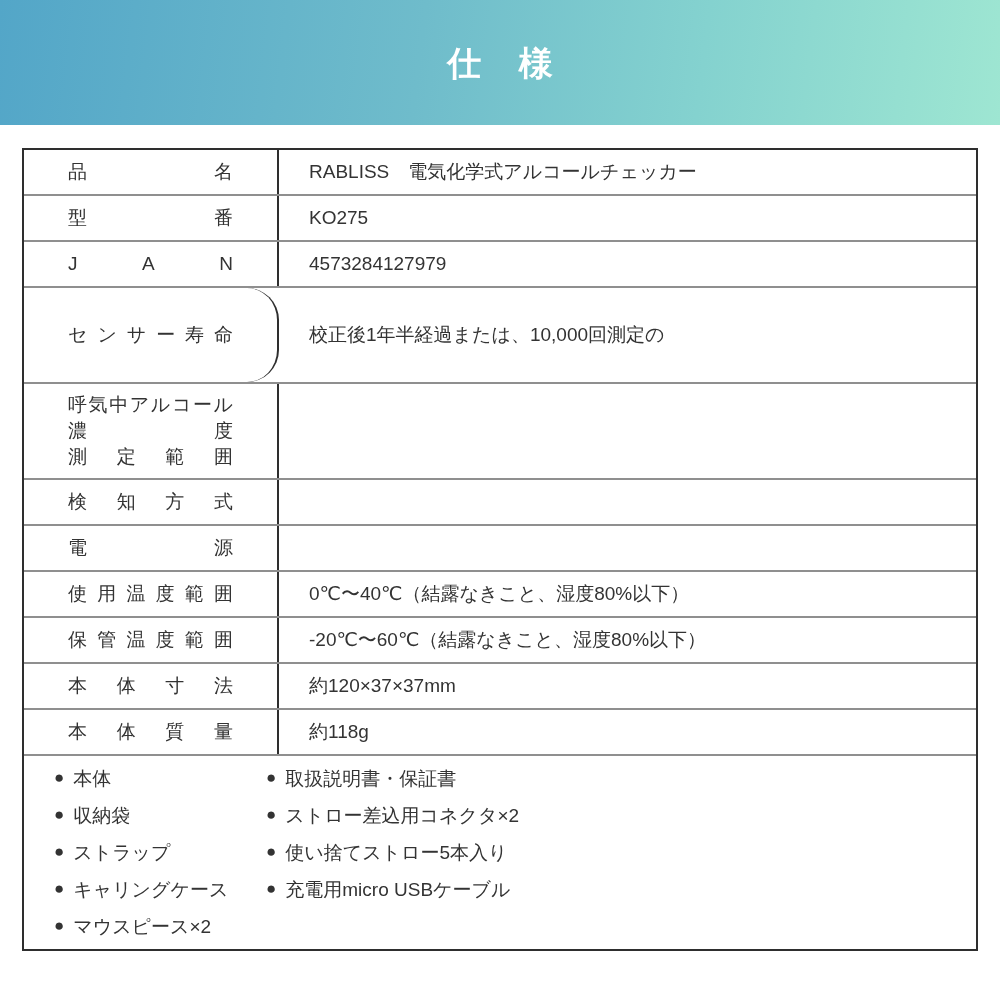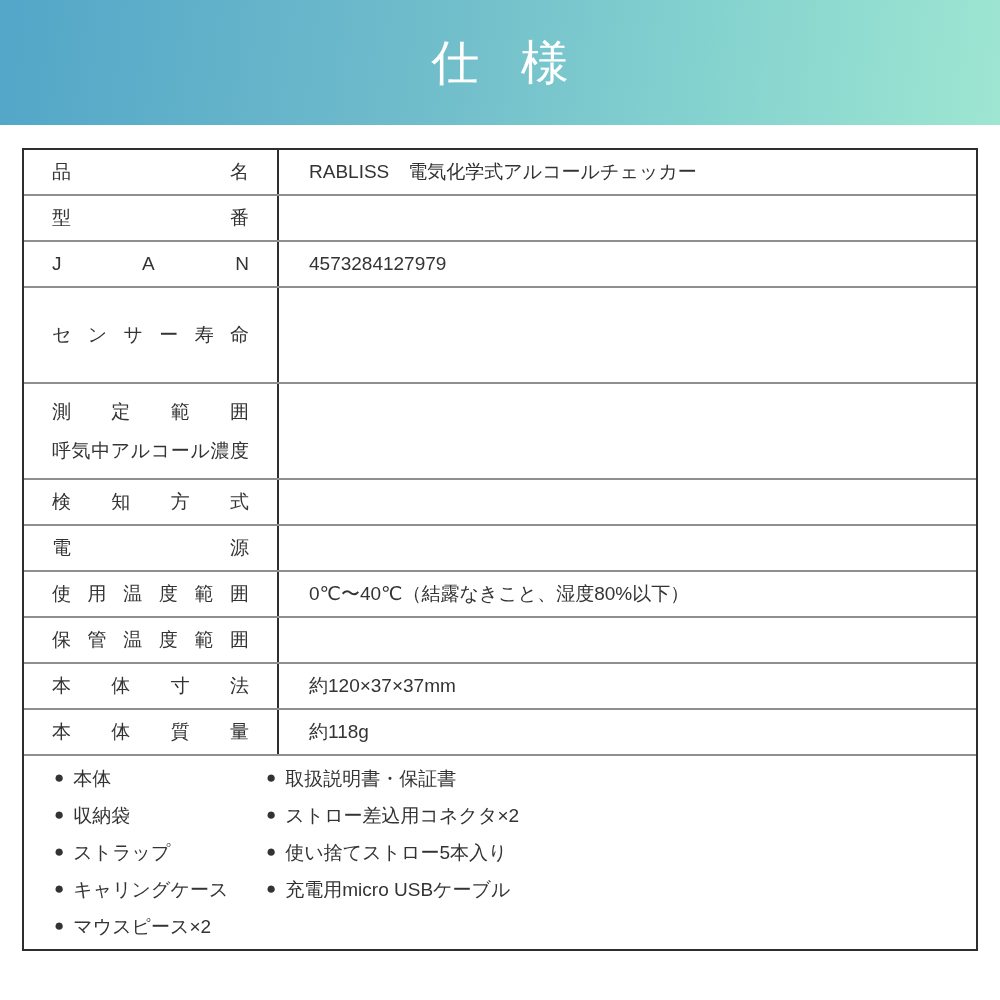--- a/index.html
+++ b/index.html
@@ -21,22 +21,22 @@
   .banner {
     width: 1000px;
     height: 125px;
     background: linear-gradient(97deg, #53a6c8 0%, #6fbccb 42%, #84d2cf 70%, #9ee6d2 100%);
     display: flex;
     align-items: center;
     justify-content: center;
   }
   .banner-title {
     color: #ffffff;
-    font-size: 48px;
-    font-weight: normal;
+    font-size: 34px;
+    font-weight: bold;
     letter-spacing: 14px;
     text-indent: 14px;
     line-height: 1;
   }
   
   .spec-table {
     position: absolute;
     left: 22px;
     top: 148px;
     width: 956px;
@@ -50,21 +50,21 @@
   }
   .spec-row:first-child { border-top: none; }
   .label-cell {
     flex: 0 0 255px;
     width: 255px;
     border-right: 2px solid #2e2e2e;
     box-sizing: border-box;
     display: flex;
     flex-direction: column;
     justify-content: center;
-    padding: 0 28px;
+    padding: 0 44px;
     align-items: flex-end;
   }
   .label-line {
     width: 100%;
     font-size: 19px;
     line-height: 1.35;
     text-align: justify;
     text-align-last: justify;
     text-justify: inter-character;
     color: #333333;
@@ -121,43 +121,47 @@
       </div>
       <div class="value-cell">
         <span>RABLISS　電気化学式アルコールチェッカー</span>
       </div>
     </div>
 
     <div class="spec-row h-single">
       <div class="label-cell">
         <div class="label-line">型 番</div>
       </div>
+      <div class="value-cell">
+        <span>KO275</span>
+      </div>
     </div>
 
     <div class="spec-row h-single">
       <div class="label-cell">
         <div class="label-line">J A N</div>
       </div>
       <div class="value-cell">
         <span>4573284127979</span>
       </div>
     </div>
 
     <div class="spec-row h-double">
-      <div class="label-cell" style="justify-content:center;">
+      <div class="label-cell" style="justify-content:center;border-radius:32px;">
         <div class="label-line">セ ン サ ー 寿 命</div>
       </div>
       <div class="value-cell">
+        <span>校正後1年半経過または、10,000回測定の</span>
       </div>
     </div>
 
     <div class="spec-row h-double">
       <div class="label-cell">
+        <div class="label-line">呼気中アルコール濃度</div>
         <div class="label-line">測 定 範 囲</div>
-        <div class="label-line">呼気中アルコール濃度</div>
       </div>
     </div>
 
     <div class="spec-row h-single">
       <div class="label-cell">
         <div class="label-line">検 知 方 式</div>
       </div>
     </div>
 
     <div class="spec-row h-single">
@@ -171,20 +175,23 @@
         <div class="label-line">使 用 温 度 範 囲</div>
       </div>
       <div class="value-cell">
         <span>0℃〜40℃（結露なきこと、湿度80%以下）</span>
       </div>
     </div>
 
     <div class="spec-row h-single">
       <div class="label-cell">
         <div class="label-line">保 管 温 度 範 囲</div>
+      </div>
+      <div class="value-cell">
+        <span>-20℃〜60℃（結露なきこと、湿度80%以下）</span>
       </div>
     </div>
 
     <div class="spec-row h-single">
       <div class="label-cell">
         <div class="label-line">本 体 寸 法</div>
       </div>
       <div class="value-cell">
         <span>約120×37×37mm</span>
       </div>

